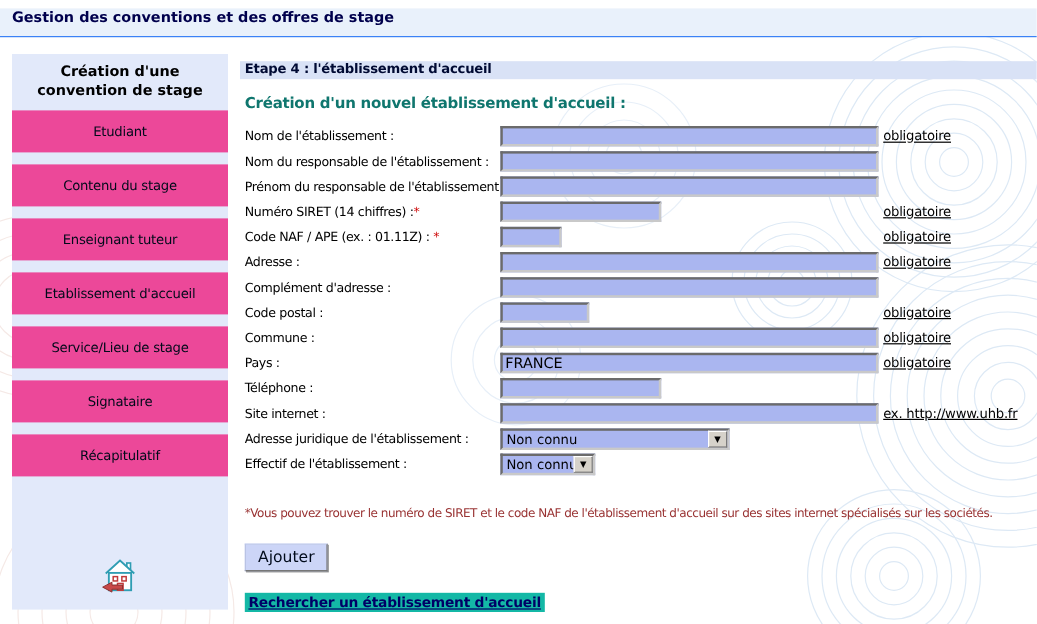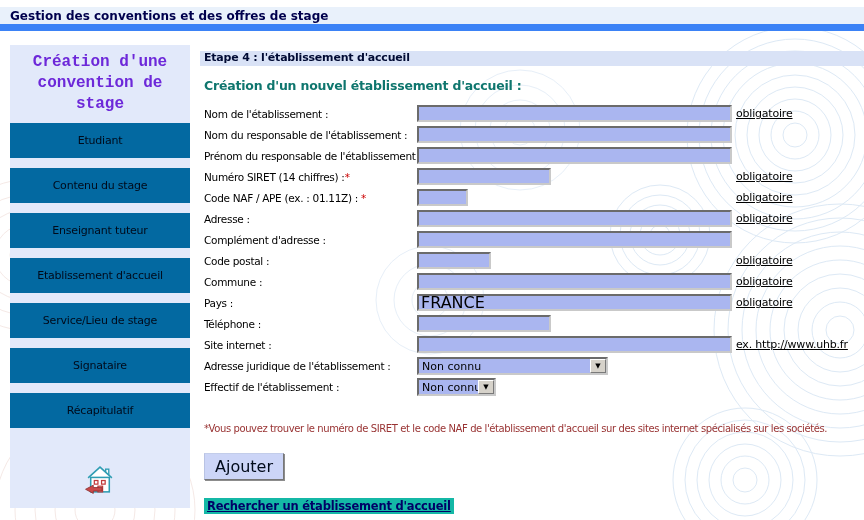--- a/index.html
+++ b/index.html
@@ -5,47 +5,47 @@
   * { margin:0; padding:0; box-sizing:border-box; }
   html,body { width:864px; height:520px; overflow:hidden; background:#fff;
     font-family:"DejaVu Sans","Liberation Sans",sans-serif; }
   .stage { position:relative; width:864px; height:520px; }
 
   
   .bg-pattern { position:absolute; top:0; left:0; width:864px; height:520px; z-index:0; }
 
   
   .header-band { position:absolute; top:7px; left:0; right:0; height:24px;
-    background:#e9f1fb; border-bottom:7px solid #3b82f6;
-    display:flex; align-items:center; padding-left:10px; z-index:2; }
+    background:#e9f1fb; border-bottom:1px solid #3b82f6;
+    display:flex; padding-left:10px; z-index:2; }
   .header-band .title { font-size:12px; font-weight:bold; color:#00004d; }
 
   
   .sidebar { position:absolute; top:45px; left:10px; width:180px; height:463px;
     background:#e2e9fa; display:flex; flex-direction:column; z-index:2; padding-top:5px; }
-  .sb-title { font-size:16px; font-weight:bold; color:#6d28d9; text-align:center;
-    line-height:1.3; margin:2px 4px 9px 4px;font-family:Liberation Mono, monospace; }
-  .sb-btn { width:100%; height:35px; margin-bottom:10px; background:#0369a1;
+  .sb-title { font-size:12px; font-weight:bold; color:#000000; text-align:center;
+    line-height:1.3; margin:2px 4px 9px 4px; }
+  .sb-btn { width:100%; height:35px; margin-bottom:10px; background:#ec4899;
     display:flex; align-items:center; justify-content:center;
     font-size:11px; color:#000a1a; cursor:pointer; flex:none; letter-spacing:-0.2px; }
   .home-wrap { margin-top:auto; align-self:center; margin-bottom:8px; cursor:pointer; }
 
   
   .main { position:absolute; top:51px; left:200px; right:0; z-index:2; }
   .step-bar { height:15px; background:#d9e2f6; display:flex; 
     padding-left:4px; font-size:11px; font-weight:bold; color:#000a33; letter-spacing:-0.2px; }
   .section-title { font-size:12.5px; font-weight:bold; color:#0f766e; margin:12px 0 0 4px; letter-spacing:-0.2px; }
 
   .form { margin:10px 0 0 4px; }
   .row { position:relative; display:flex; align-items:center; height:21px; }
   .flabel { width:213px; flex:none; font-size:10.5px; color:#000;
     letter-spacing:-0.3px; white-space:nowrap; }
   .mark { color:#cc0000; font-size:10.5px; }
   .tinput { height:17px; background:#aab6f0; border:2px solid;
-    border-color:#6b6b6b #c9c9c9 #c9c9c9 #6b6b6b; font-size:16px; color:#000;
+    border-color:#6b6b6b #c9c9c9 #c9c9c9 #6b6b6b; font-size:12px; color:#000;
     padding:0 2px; font-family:"DejaVu Sans","Liberation Sans",sans-serif; }
   .w-wide   { width:315px; }
   .w-medium { width:134px; }
   .w-small  { width:51px;  }
   .w-postal { width:74px;  }
   .note { position:absolute; left:532px; font-size:11px; color:#000; white-space:nowrap; letter-spacing:-0.2px;text-decoration:underline; }
 
   .select { height:18px; background:#aab6f0; border:2px solid;
     border-color:#6b6b6b #c9c9c9 #c9c9c9 #6b6b6b;
     display:flex; align-items:flex-end; cursor:pointer; }
@@ -55,21 +55,21 @@
   .sel-btn { width:16px; height:14px; flex:none; background:#d6d2ca;
     border:1px solid; border-color:#fff #7a7a7a #7a7a7a #fff;
     display:flex; align-items:center; justify-content:center;
     font-size:7px; color:#000; margin-right:0; }
 
   .red-note { margin:26px 0 0 4px; font-size:10px; color:#993333;
     letter-spacing:-0.4px; white-space:nowrap; overflow:hidden; }
 
   .btn-ajouter { margin:19px 0 0 4px; display:inline-block; background:#ccd5f7;
     border:1px solid; border-color:#c3cdea #777 #777 #b9c3e4;
-    box-shadow:1px 1px 0 #8c8c8c; font-size:16px; color:#000a1a;
+    box-shadow:1px 1px 0 #8c8c8c; font-size:13px; color:#000a1a;
     padding:3px 10px 3px 10px; cursor:pointer;
     font-family:"DejaVu Sans","Liberation Sans",sans-serif; }
 
   .search-link { display:inline-block; margin:18px 0 0 4px; background:#14b8a6;
     color:#000066; font-size:11.5px; font-weight:bold; text-decoration:underline;
     padding:1px 3px; cursor:pointer; letter-spacing:-0.2px; }
 </style>
 </head>
 <body>
 

